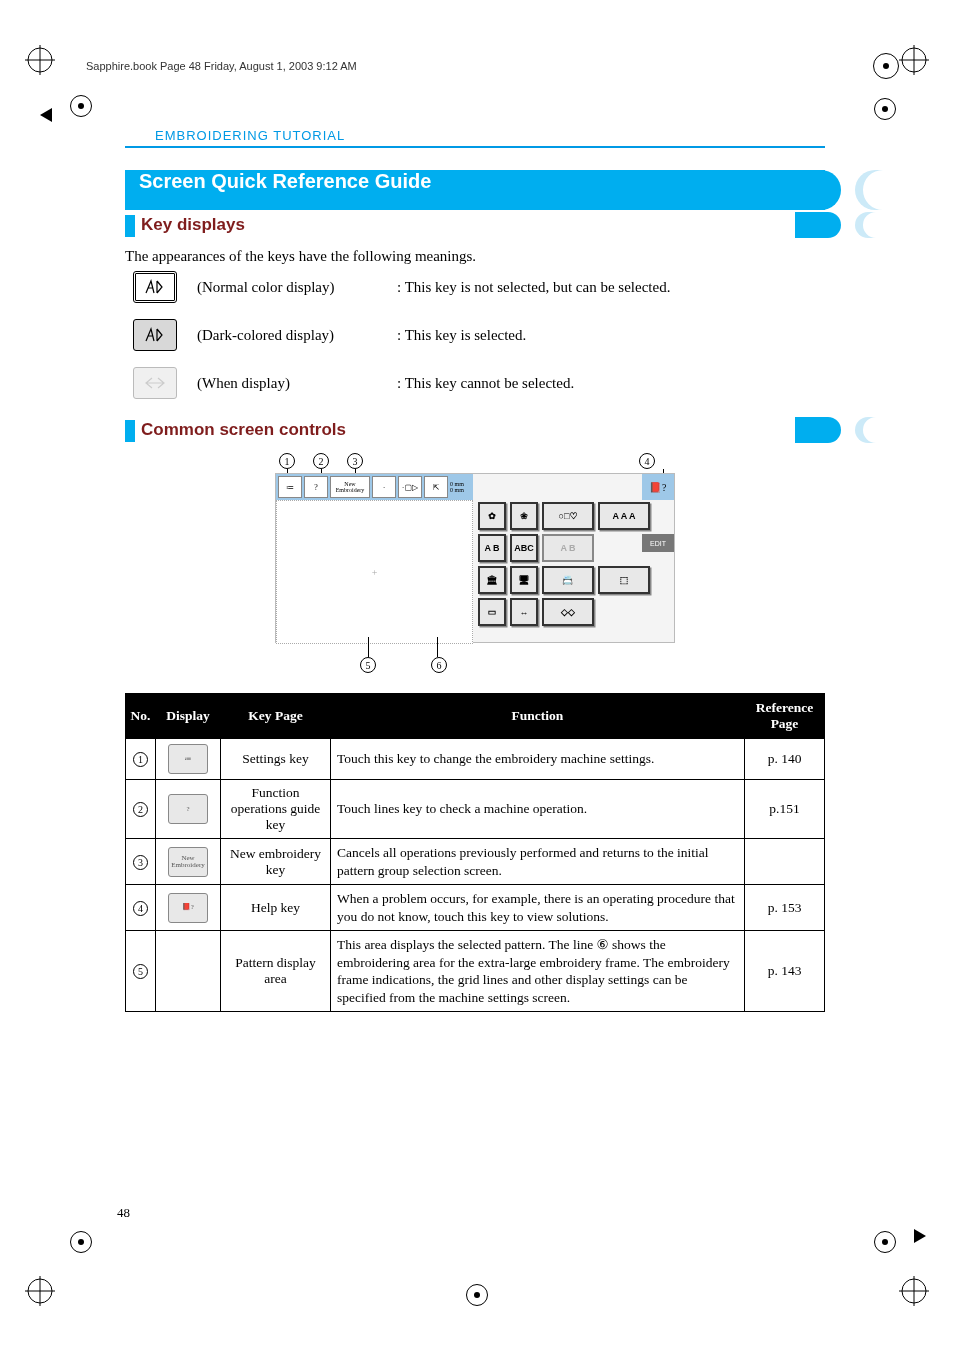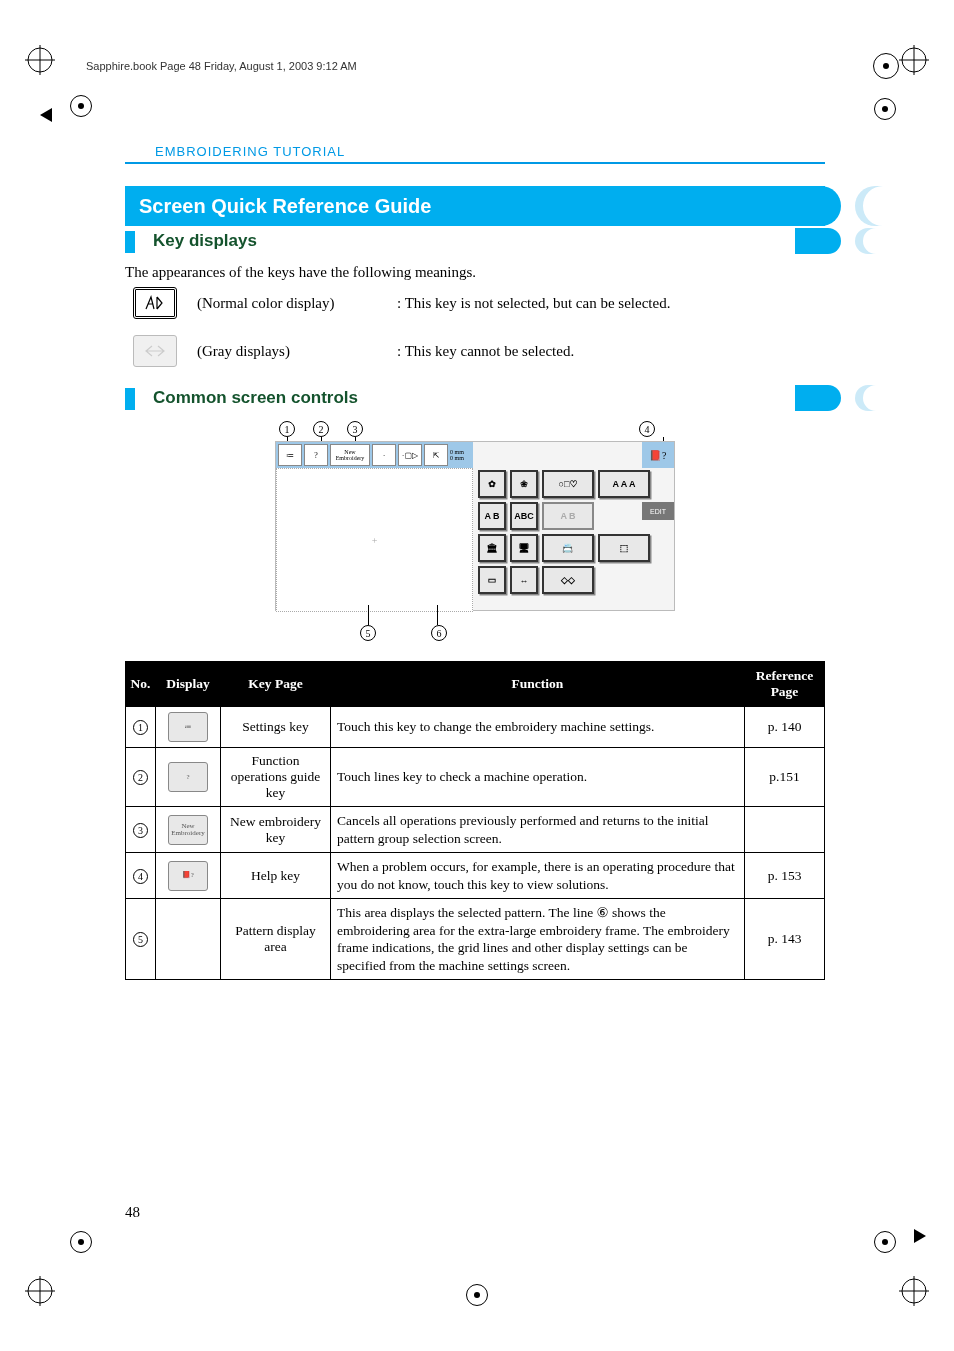--- a/index.html
+++ b/index.html
@@ -17,31 +17,31 @@
   .reg-top-r2::after{content:'';position:absolute;left:50%;top:50%;width:6px;height:6px;background:#000;border-radius:50%;transform:translate(-50%,-50%)}
   .reg-bot-l{position:absolute;bottom:98px;left:70px;width:22px;height:22px;border:1.5px solid #000;border-radius:50%}
   .reg-bot-l::after{content:'';position:absolute;left:50%;top:50%;width:6px;height:6px;background:#000;border-radius:50%;transform:translate(-50%,-50%)}
   .reg-bot-r{position:absolute;bottom:98px;right:58px;width:22px;height:22px;border:1.5px solid #000;border-radius:50%}
   .reg-bot-r::after{content:'';position:absolute;left:50%;top:50%;width:6px;height:6px;background:#000;border-radius:50%;transform:translate(-50%,-50%)}
   .reg-bot-c{position:absolute;bottom:45px;left:50%;width:22px;height:22px;border:1.5px solid #000;border-radius:50%;transform:translateX(-50%)}
   .reg-bot-c::after{content:'';position:absolute;left:50%;top:50%;width:6px;height:6px;background:#000;border-radius:50%;transform:translate(-50%,-50%)}
   .arrow-right-b{position:absolute;right:28px;bottom:108px;width:0;height:0;border-left:12px solid #000;border-top:7px solid transparent;border-bottom:7px solid transparent}
   .book-tag{position:absolute;top:60px;left:86px;font:11px Arial,sans-serif;color:#333}
   .page{position:absolute;left:125px;top:128px;width:700px}
-  .section-header{font:13px Arial,sans-serif;color:#0099e5;letter-spacing:1px;margin:16px 0 3px 30px}
+  .section-header{font:13px Arial,sans-serif;color:#0099e5;letter-spacing:1px;margin:0 0 3px 30px}
   .section-line{border:none;border-top:2px solid #0099e5;margin-bottom:22px}
-  .banner{background:#00aeef;color:#fff;height:40px;display:flex;align-items:center;padding-left:14px;position:relative;border-radius:0}
+  .banner{background:#00aeef;color:#fff;height:40px;display:flex;align-items:flex-start;padding-left:14px;position:relative;border-radius:0}
   .banner h1{font:700 20px Arial,sans-serif}
   .banner-curve{position:absolute;right:-60px;top:0;width:90px;height:40px}
   .banner-curve::before{content:'';position:absolute;left:0;width:46px;height:40px;background:#00aeef;border-radius:0 22px 22px 0}
   .banner-curve::after{content:'';position:absolute;right:0;width:30px;height:40px;border-radius:22px 0 0 22px;box-shadow:inset 8px 0 0 0 #cceaf8}
   .intro{margin:16px 0 24px;font-size:15px}
   .sub-banner{position:relative;height:30px;margin-bottom:8px}
   .sub-banner .bar{position:absolute;left:0;top:5px;width:10px;height:22px;background:#00aeef}
-  .sub-banner h2{font:700 17px Arial,sans-serif;color:#14532d;position:absolute;left:28px;top:5px}
+  .sub-banner h2{font:700 17px Arial,sans-serif;color:#7f1d1d;position:absolute;left:16px;top:5px}
   .sub-banner .bubble{position:absolute;right:-60px;top:2px;width:90px;height:26px}
   .sub-banner .bubble::before{content:'';position:absolute;left:0;width:46px;height:26px;background:#00aeef;border-radius:0 14px 14px 0}
   .sub-banner .bubble::after{content:'';position:absolute;right:0;width:30px;height:26px;border-radius:14px 0 0 14px;box-shadow:inset 8px 0 0 0 #cceaf8}
   .subtext{font-size:15px;}
   .key-row{display:flex;align-items:center;margin:6px 0 16px 8px;gap:20px;font-size:15px}
   .key-icon{width:44px;height:32px;border:1.5px solid #000;background:#fff;display:flex;align-items:center;justify-content:center;border-radius:3px;flex-shrink:0}
   .key-icon.dual{border:3px double #000}
   .key-icon.dark{background:#d8d8d8;border:1.5px solid #000}
   .key-icon.gray{background:#f0f0f0;border:1.5px solid #bbb;color:#bbb}
   .key-lbl{width:180px}
@@ -65,21 +65,21 @@
   .dg-bot span{width:16px;height:16px;border:1px solid #000;border-radius:50%;display:flex;align-items:center;justify-content:center;font-size:10px}
   .num4{position:absolute;top:0;right:20px;width:16px;height:16px;border:1px solid #000;border-radius:50%;display:flex;align-items:center;justify-content:center;font-size:10px}
   .leader{position:absolute;width:1px;background:#000}
   table.ref{width:100%;border-collapse:collapse;font-size:13.5px}
   table.ref th{background:#000;color:#fff;border:1px solid #000;padding:6px 4px;font-weight:700}
   table.ref td{border:1px solid #000;padding:5px 6px;text-align:center;vertical-align:middle}
   table.ref td.fn{text-align:left;line-height:1.3}
   .col-no{width:30px}.col-disp{width:65px}.col-kn{width:110px}.col-ref{width:80px}
   .circ{display:inline-block;width:15px;height:15px;border:1px solid #000;border-radius:50%;font-size:10px;line-height:14px;text-align:center}
   .disp-icon{width:40px;height:30px;border:1px solid #888;background:#e8e8e8;margin:auto;border-radius:3px;display:flex;align-items:center;justify-content:center;font-size:7px;color:#555;text-align:center;line-height:1}
-  .pagenum{position:absolute;left:125px;bottom:130px;font-size:15px}
+  .pagenum{position:absolute;left:117px;bottom:130px;font-size:13px}
 </style>
 </head>
 <body>
 
 <div class="crop-mark cm-tl"><svg viewBox="0 0 30 30">
       <circle cx="15" cy="15" r="12" fill="none" stroke="#000"></circle>
       <path d="M15 0v30M0 15h30" stroke="#000"></path>
     </svg></div>
 <div class="crop-mark cm-tr"><svg viewBox="0 0 30 30">
       <circle cx="15" cy="15" r="12" fill="none" stroke="#000"></circle>
@@ -124,26 +124,35 @@
   <div class="key-row">
     <div class="key-icon dual">
         <svg width="22" height="16">
           <path d="M2 14 L7 2 L10 14 M4 9h5 M13 2v12 M13 2l5 6-5 6" fill="none" stroke="#000" stroke-width="1.2"></path>
         </svg>
       </div>
     <div class="key-lbl">(Normal color display)</div>
     <div>: This key is not selected, but can be selected.</div>
   </div>
   <div class="key-row">
+    <div class="key-icon dual dark">
+        <svg width="22" height="16">
+          <path d="M2 14 L7 2 L10 14 M4 9h5 M13 2v12 M13 2l5 6-5 6" fill="none" stroke="#000" stroke-width="1.2"></path>
+        </svg>
+      </div>
+    <div class="key-lbl">(Dark-colored display)</div>
+    <div>: This key is selected.</div>
+  </div>
+  <div class="key-row">
     <div class="key-icon gray">
         <svg width="22" height="16">
           <path d="M2 8h18M14 3l6 5-6 5M8 3L2 8l6 5" fill="none" stroke="#ccc" stroke-width="1.2"></path>
         </svg>
       </div>
-    <div class="key-lbl">(Gray displays)</div>
+    <div class="key-lbl">(When display)</div>
     <div>: This key cannot be selected.</div>
   </div>
 
   <div class="sub-banner">
     <div class="bar"></div>
     <h2>Common screen controls</h2>
     <div class="bubble"></div>
   </div>
 
   <div class="diagram">

